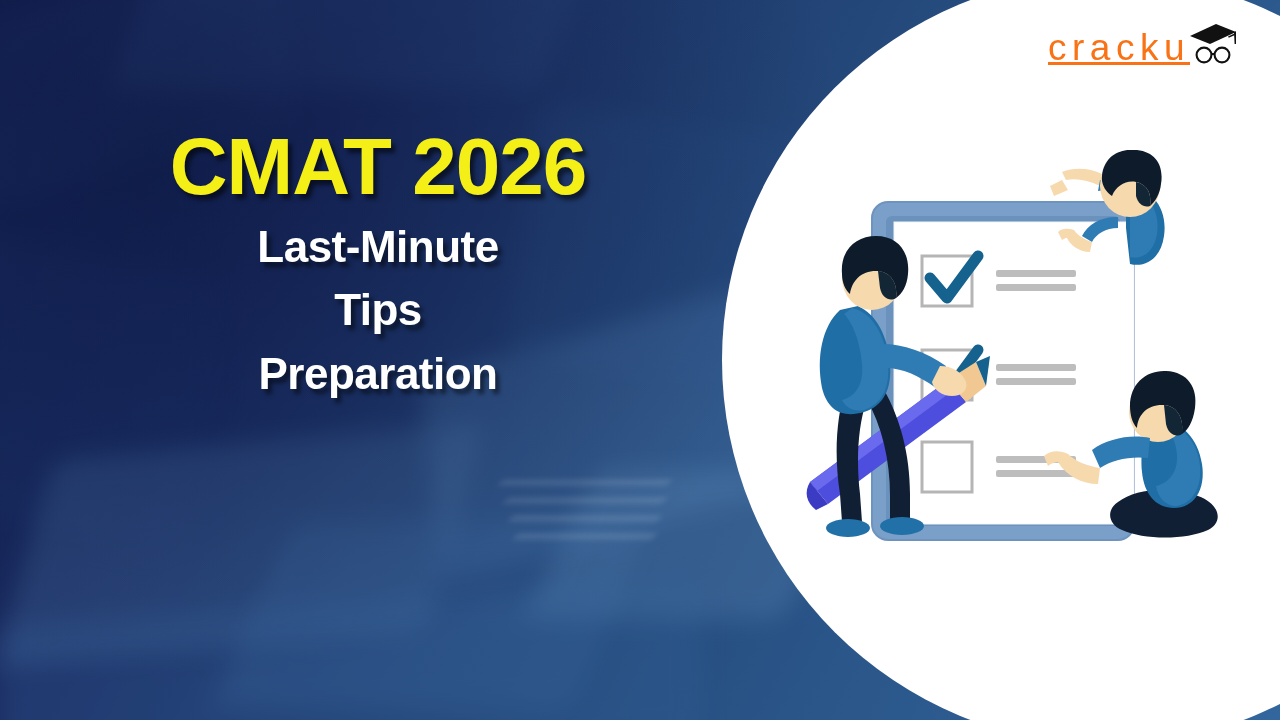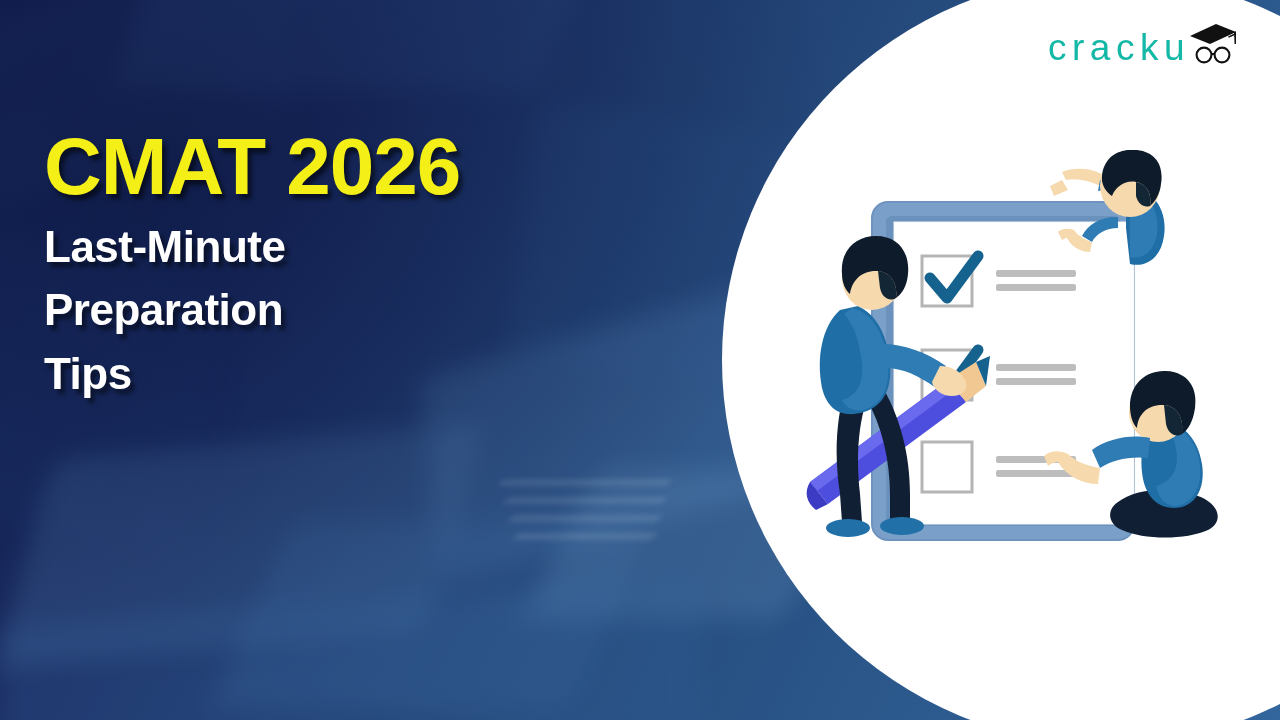--- a/index.html
+++ b/index.html
@@ -63,31 +63,33 @@
 
   
   .logo {
     position:absolute; right:42px; top:22px;
     display:flex; align-items:flex-end; gap:2px;
     z-index:8;
   }
   .logo-text {
     font-size:37px;
     letter-spacing:5.5px;
-    color:#14b8a6;
+    color:#f97316;
     font-weight:400;
     line-height:1;
+    text-decoration:underline;
   }
   .logo-mark { position:relative; width:52px; height:44px; margin-left:-6px; }
 
   
   .headline {
     position:absolute;
     left:0; top:126px;
     width:712px;
+    text-align:center;
     z-index:7;
     padding-left:44px;
   }
   .h-main {
     font-size:80px;
     font-weight:bold;
     color:#f5ef18;
     line-height:1.02;
     letter-spacing:-1px;
     text-shadow:4px 5px 4px rgba(0,0,0,.55);
@@ -144,22 +146,22 @@
         <circle cx="18" cy="33" r="7.4" fill="none" stroke="#111111" stroke-width="2.1"></circle>
         <circle cx="36" cy="33" r="7.4" fill="none" stroke="#111111" stroke-width="2.1"></circle>
         <path d="M25.4 32 L28.6 32" stroke="#111111" stroke-width="2.1" fill="none"></path>
       </svg>
     </div>
   </div>
 
   <div class="headline">
     <div class="h-main">CMAT 2026</div>
     <div class="h-sub">Last-Minute</div>
+    <div class="h-sub">Tips</div>
     <div class="h-sub">Preparation</div>
-    <div class="h-sub">Tips</div>
   </div>
 
   <div class="illus">
     <svg viewBox="0 0 460 420" width="460" height="420" aria-hidden="true">
 
       <g>
         <rect x="72" y="52" width="262" height="338" rx="16" ry="16" fill="#7a9fc9"></rect>
         <rect x="72" y="52" width="262" height="338" rx="16" ry="16" fill="none" stroke="#6e93be" stroke-width="2"></rect>
 
         <rect x="86" y="66" width="234" height="310" rx="6" ry="6" fill="#6b91bd"></rect>

